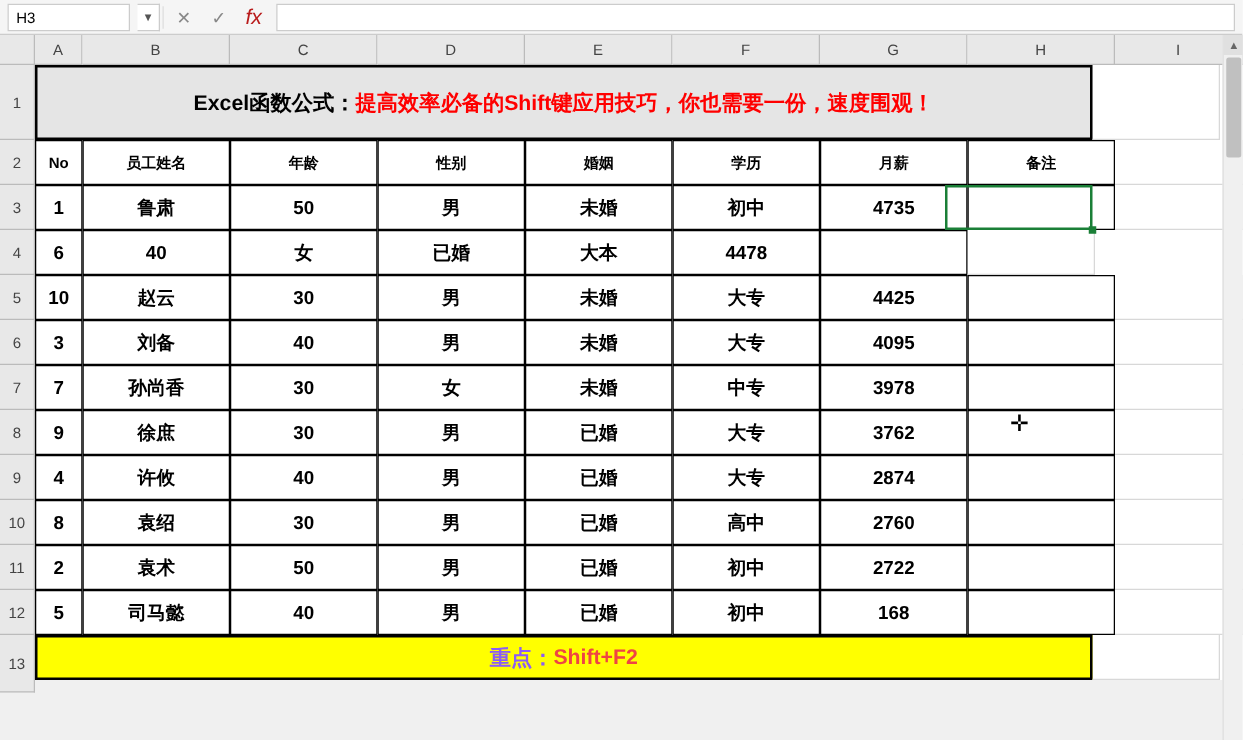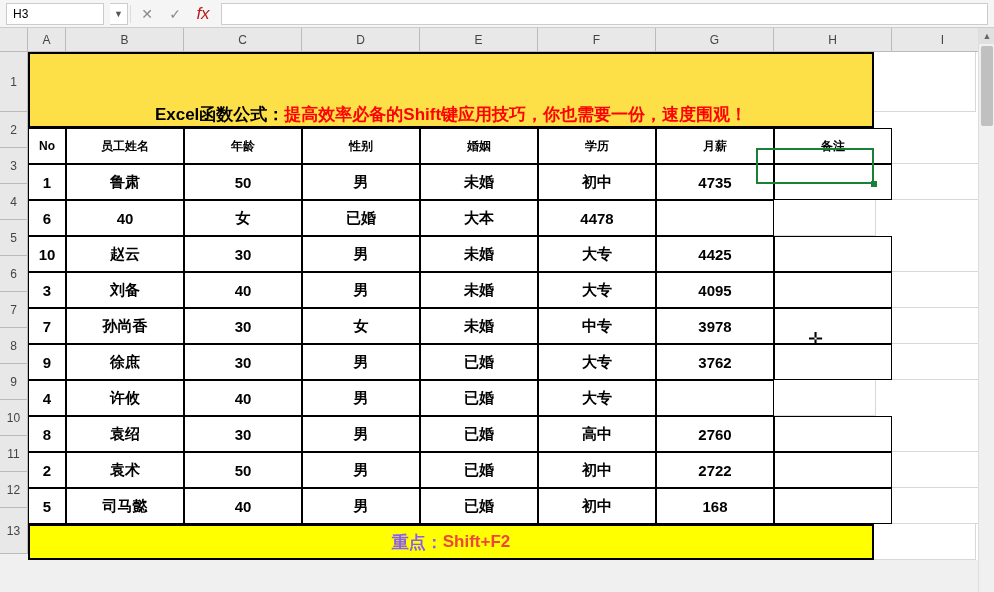--- a/index.html
+++ b/index.html
@@ -20,21 +20,21 @@
     .row-heads { position: absolute; left: 0; top: 24px; width: 28px; z-index: 2; }
     .rh { width: 28px; background: #e8e8e8; border-right: 1px solid #bbb; border-bottom: 1px solid #bbb; display: flex; align-items: center; justify-content: center; color: #444; font-size: 12px; }
     
     .sheet { position: absolute; left: 28px; top: 24px; background: white; }
     .grid-row { display: flex; }
     .cell { border-right: 1px solid #d8d8d8; border-bottom: 1px solid #d8d8d8; display: flex; align-items: center; justify-content: center; }
     
     .wA { width: 38px; } .wB { width: 118px; } .wC { width: 118px; } .wD { width: 118px; }
     .wE { width: 118px; } .wF { width: 118px; } .wG { width: 118px; } .wH { width: 118px; } .wI { width: 102px; }
     
-    .banner { width: 846px; height: 76px; background: #fde047; border: 2px solid #000; display: flex; align-items: flex-end; justify-content: center; font-weight: bold; font-size: 17px; }
+    .banner { width: 846px; height: 60px; background: #e5e5e5; border: 2px solid #000; display: flex; align-items: center; justify-content: center; font-weight: bold; font-size: 17px; }
     .banner .t1 { color: #000; } .banner .t2 { color: #ff0000; }
     
     .tblrow { height: 36px; }
     .tcell { border: 1.5px solid #000; font-weight: bold; font-size: 15px; display: flex; align-items: center; justify-content: center; }
     .tcell.hd { font-size: 12px; }
     
     .footer-banner { width: 846px; height: 36px; background: #ffff00; border: 2px solid #000; display: flex; align-items: center; justify-content: center; font-weight: bold; font-size: 17px; }
     .footer-banner .t1 { color: #8b5cf6; } .footer-banner .t2 { color: #ef4444; }
     
     .active-cell-border { position: absolute; border: 2px solid #1a7f37; pointer-events: none; z-index: 5; }
@@ -178,20 +178,21 @@
           <div class="tcell wH"></div>
           <div class="cell wI" style="height: 36px;"></div>
         </div>
         <div class="grid-row tblrow">
           <div class="tcell wA">4</div>
           <div class="tcell wB">许攸</div>
           <div class="tcell wC">40</div>
           <div class="tcell wD">男</div>
           <div class="tcell wE">已婚</div>
           <div class="tcell wF">大专</div>
+          <div class="tcell wG">2874</div>
           <div class="tcell wH"></div>
           <div class="cell wI" style="height: 36px;"></div>
         </div>
         <div class="grid-row tblrow">
           <div class="tcell wA">8</div>
           <div class="tcell wB">袁绍</div>
           <div class="tcell wC">30</div>
           <div class="tcell wD">男</div>
           <div class="tcell wE">已婚</div>
           <div class="tcell wF">高中</div>

